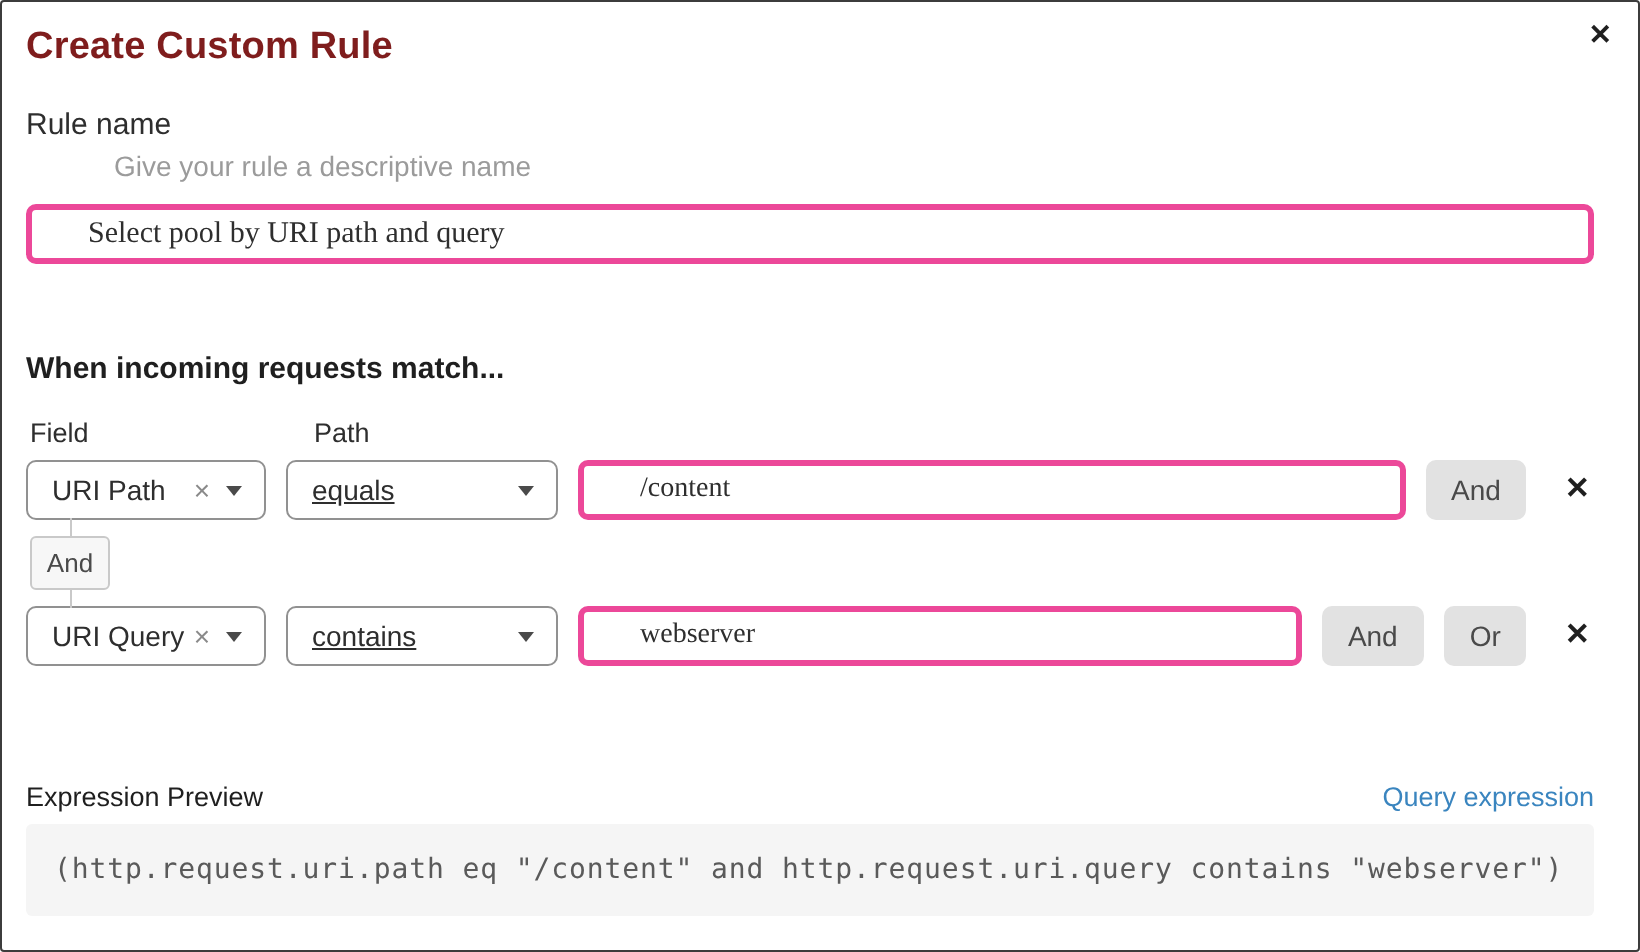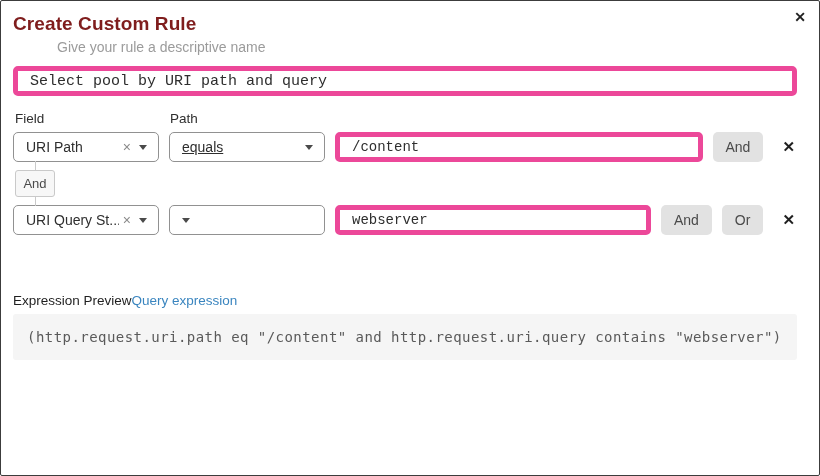--- a/index.html
+++ b/index.html
@@ -45,42 +45,42 @@
     margin-top: 3px;
     font-size: 14px;
     color: #9b9b9b;
     line-height: 17px;
     margin-left: 44px;
   }
   .text-input {
     display: block;
     width: 100%;
     height: 30px;
-    border: 5px solid #ec4899;
+    border: 3px solid #ec4899;
     border-radius: 5px;
-    padding: 0 12px;
-    font-family: Liberation Mono, monospace;
+    padding: 0 28px;
+    font-family: Liberation Serif, serif;
     font-size: 15px;
     color: #2e2e2e;
     background: #fff;
     outline: none;
   }
   .rule-name-input { margin-top: 10px; }
 
   .section-heading {
     margin-top: 44px;
     font-size: 15px;
     font-weight: 700;
     color: #1f1f1f;
     line-height: 18px;
   }
 
   .col-labels {
     display: flex;
-    gap: 23px;
+    gap: 10px;
     margin-top: 15px;
     font-size: 13.5px;
     color: #2e2e2e;
     line-height: 16px;
   }
   .col-labels .w-field { width: 134px; padding-left: 2px; }
   .col-labels .w-op { width: 132px; padding-left: 1px; }
 
   .row {
     display: flex;
@@ -97,22 +97,22 @@
     border-radius: 5px;
     background: #fff;
     display: flex;
     align-items: center;
     padding: 0 11px 0 12px;
     font-size: 14px;
     color: #2e2e2e;
     cursor: pointer;
     flex: none;
   }
-  .field-select { width: 146px; }
-  .op-select { width: 156px; text-decoration: underline; }
+  .field-select { width: 120px; }
+  .op-select { width: 136px; text-decoration: underline; }
   .sel-text {
     flex: 1;
     white-space: nowrap;
     overflow: hidden;
   }
   .clear {
     font-size: 14px;
     color: #8a8a8a;
     margin: 0 8px 0 4px;
     line-height: 14px;
@@ -170,20 +170,21 @@
     left: 50%;
     width: 1px;
     background: #c9c9c9;
   }
   .joiner::before { top: -10px; height: 9px; }
   .joiner::after { bottom: -10px; height: 9px; }
 
   .exp-header {
     margin-top: 57px;
     display: flex;
+    justify-content: space-between;
     align-items: baseline;
     font-size: 13.5px;
     line-height: 17px;
   }
   .exp-label { color: #1f1f1f; }
   .edit-link { color: #3a85bf; text-decoration: none; cursor: pointer; }
 
   .code-block {
     margin-top: 5px;
     height: 46px;
@@ -204,23 +205,25 @@
 </style>
 </head>
 <body>
 
 <div class="dialog">
   <span class="close">✕</span>
 
   <div class="inner">
     <div class="page-title">Create Custom Rule</div>
 
+    <div class="field-label">Rule name</div>
     <div class="help-text">Give your rule a descriptive name</div>
     <input class="text-input rule-name-input" type="text" value="Select pool by URI path and query" style="">
 
+    <div class="section-heading">When incoming requests match...</div>
 
     <div class="col-labels">
       <div class="w-field">Field</div>
       <div>Path</div>
     </div>
 
     <div class="row row-1">
       <div class="select field-select">
         <span class="sel-text">URI Path</span>
         <span class="clear">×</span>
@@ -237,20 +240,21 @@
 
     <div class="joiner">And</div>
 
     <div class="row row-2">
       <div class="select field-select">
         <span class="sel-text">URI Query St...</span>
         <span class="clear">×</span>
         <span class="caret"></span>
       </div>
       <div class="select op-select">
+        <span class="sel-text">contains</span>
         <span class="caret"></span>
       </div>
       <input class="text-input value-input" type="text" value="webserver" style="">
       <button class="conn-btn">And</button>
       <button class="conn-btn">Or</button>
       <span class="delete">✕</span>
     </div>
 
     <div class="exp-header">
       <span class="exp-label">Expression Preview</span>

